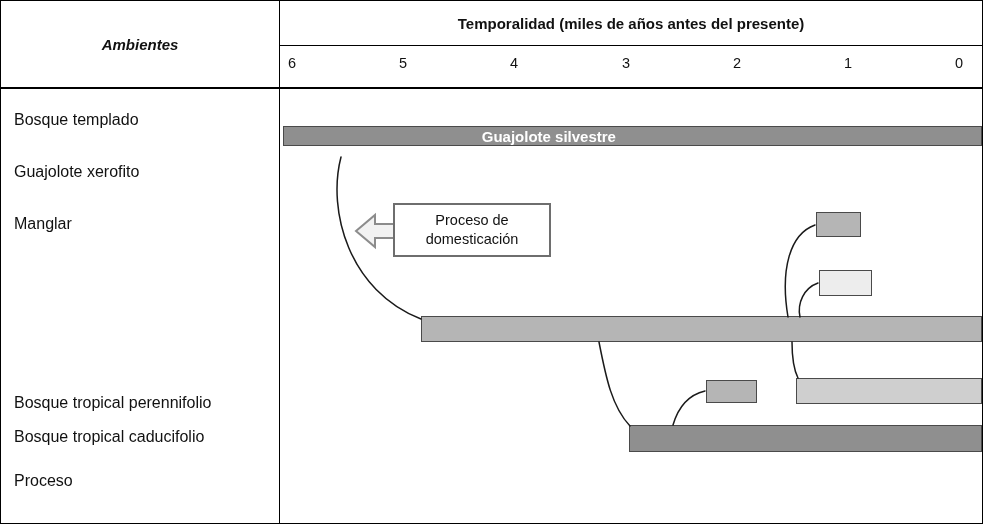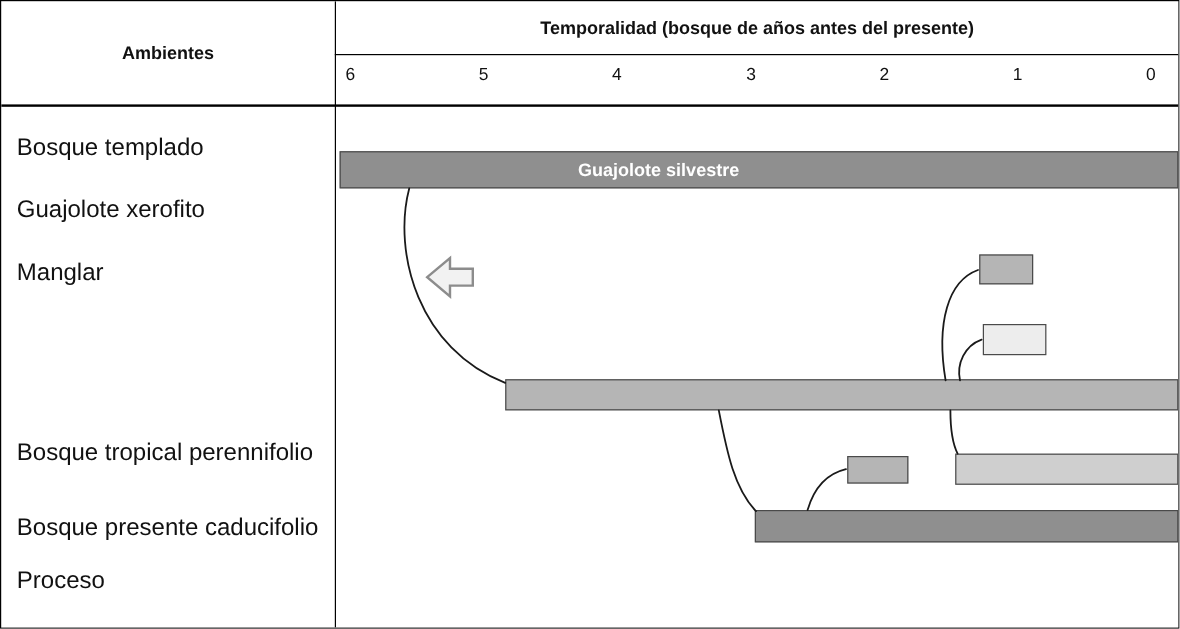--- a/index.html
+++ b/index.html
@@ -10,35 +10,35 @@
     background: #fff;
     border: 1px solid #000;
     box-sizing: border-box;
     font-family: "Liberation Sans", sans-serif;
     color: #111;
     overflow: hidden;
   }
   .hdr-ambientes {
     position: absolute; left: 0; top: 0; width: 278px; height: 86px;
     display: flex; align-items: center; justify-content: center;
-    font-weight: bold; font-size: 15px;
+    font-weight: bold; font-size: 15px; font-style: italic;
   }
   .hdr-title {
     position: absolute; left: 279px; top: 0; right: 0; height: 44px;
     display: flex; align-items: center; justify-content: center;
     font-weight: bold; font-size: 15px;
   }
   .ticks { position: absolute; left: 279px; top: 45px; right: 0; height: 41px; }
   .tick { position: absolute; top: 9px; transform: translateX(-50%); font-size: 14.5px; }
 
   .v-div   { position: absolute; left: 278px; top: 0; width: 1px; height: 100%; background: #000; }
   .sep-title  { position: absolute; left: 278px; top: 44px; right: 0; height: 1px; background: #000; }
   .sep-header { position: absolute; left: 0; top: 86px; width: 100%; height: 2px; background: #000; }
 
-  .env { position: absolute; left: 13px; font-size: 20px; line-height: 1.3; }
+  .env { position: absolute; left: 13px; font-size: 16px; line-height: 1.3; }
   .env.wrap { width: 180px; }
 
   .bar { position: absolute; border: 1px solid var(--bar-border, #4a4a4a); box-sizing: border-box; }
   .bar.dark      { background: var(--dark-bar, #8f8f8f); }
   .bar.medium    { background: var(--medium-bar, #b5b5b5); }
   .bar.light     { background: var(--light-bar, #cfcfcf); }
   .bar.verylight { background: var(--very-light-bar, #ededed); }
   .bar-label {
     position: absolute; left: 38%; top: 50%; transform: translate(-50%, -50%);
     color: #fff; font-weight: bold; font-size: 15px; white-space: nowrap;
@@ -55,44 +55,44 @@
   .proceso span { display: block; width: 112px; }
 </style>
 </head>
 <body>
 
 <div class="figure">
 
   <div class="hdr-ambientes">
     <span>Ambientes</span>
   </div>
-  <div class="hdr-title">Temporalidad (bosque de años antes del presente)</div>
+  <div class="hdr-title">Temporalidad (miles de años antes del presente)</div>
 
   <div class="ticks">
     <span class="tick" style="left:12px">6</span>
     <span class="tick" style="left:123px">5</span>
     <span class="tick" style="left:234px">4</span>
     <span class="tick" style="left:346px">3</span>
     <span class="tick" style="left:457px">2</span>
     <span class="tick" style="left:568px">1</span>
     <span class="tick" style="left:679px">0</span>
   </div>
 
   <div class="v-div"></div>
   <div class="sep-title"></div>
   <div class="sep-header"></div>
 
   <span class="env" style="top:109px">Bosque templado</span>
   <span class="env" style="top:161px">Guajolote xerofito</span>
   <span class="env" style="top:213px">Manglar</span>
-  <span class="env" style="top:363px">Bosque tropical perennifolio</span>
-  <span class="env" style="top:426px">Bosque presente caducifolio</span>
+  <span class="env" style="top:392px">Bosque tropical perennifolio</span>
+  <span class="env" style="top:426px">Bosque tropical caducifolio</span>
   <span class="env" style="top:470px">Proceso</span>
 
-  <div class="bar dark" style="left:282px; right:0; top:125px; height:31px">
+  <div class="bar dark" style="left:282px; right:0; top:125px; height:20px">
     <span class="bar-label">Guajolote silvestre</span>
   </div>
   <div class="bar medium" style="left:815px; width:45px; top:211px; height:25px"></div>
   <div class="bar verylight" style="left:818px; width:53px; top:269px; height:26px"></div>
   <div class="bar medium" style="left:420px; right:0;  top:315px; height:26px"></div>
   <div class="bar medium" style="left:705px; width:51px; top:379px; height:23px"></div>
   <div class="bar light" style="left:795px; right:0;  top:377px; height:26px"></div>
   <div class="bar dark" style="left:628px; right:0;  top:424px; height:27px"></div>
 
   <svg class="overlay" viewBox="0 0 983 524">
@@ -100,14 +100,17 @@
       <path d="M 340 156 C 326 210 348 290 420 318"></path>
       <path d="M 787 316 C 779 268 789 233 814 224"></path>
       <path d="M 799 316 C 796 302 803 287 817 282"></path>
       <path d="M 791 341 C 791 356 793 369 797 377"></path>
       <path d="M 598 341 C 605 377 611 406 629 425"></path>
       <path d="M 672 424 C 677 407 687 394 704 390"></path>
     </g>
     <polygon points="355,230 374,214 374,223 393,223 393,237 374,237 374,246" fill="#f2f2f2" stroke="#8c8c8c" stroke-width="2"></polygon>
   </svg>
 
+  <div class="proceso">
+    <span>Proceso de domesticación</span>
+  </div>
 
 </div>
 
 </body></html>

